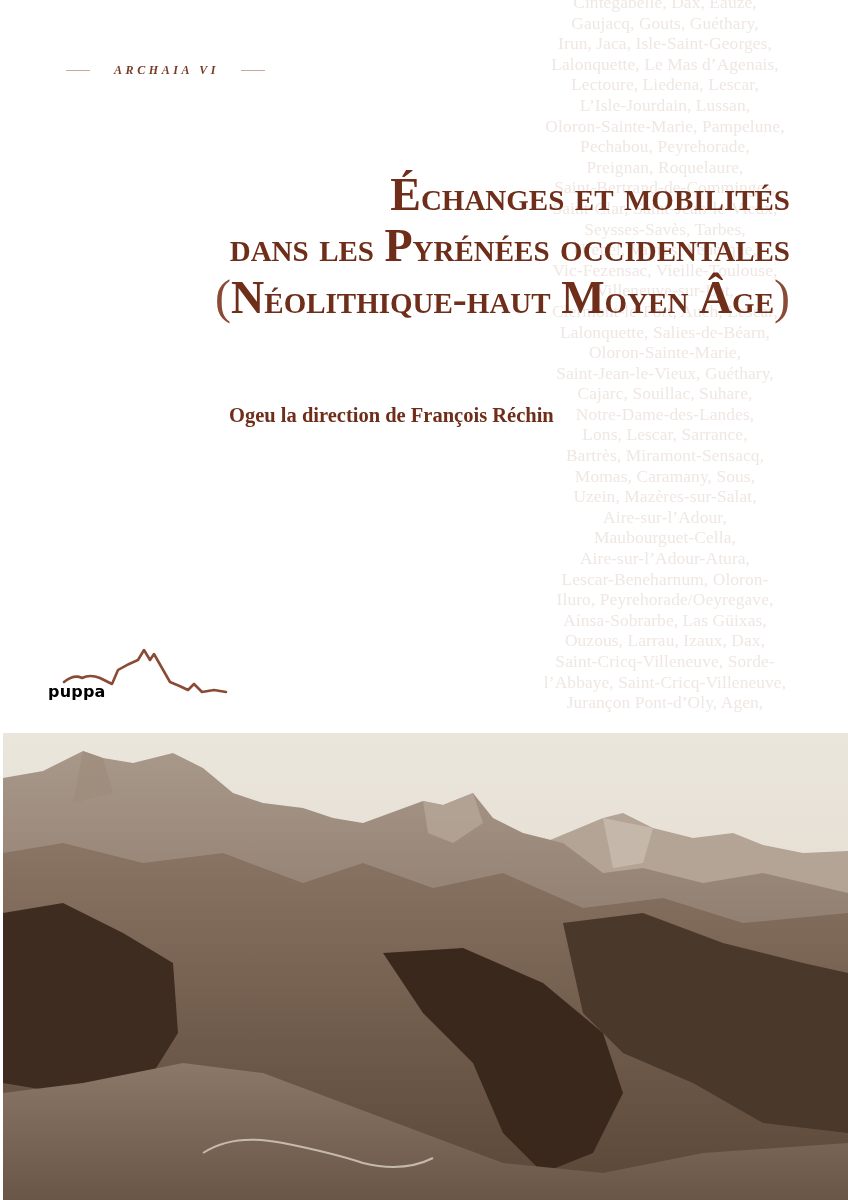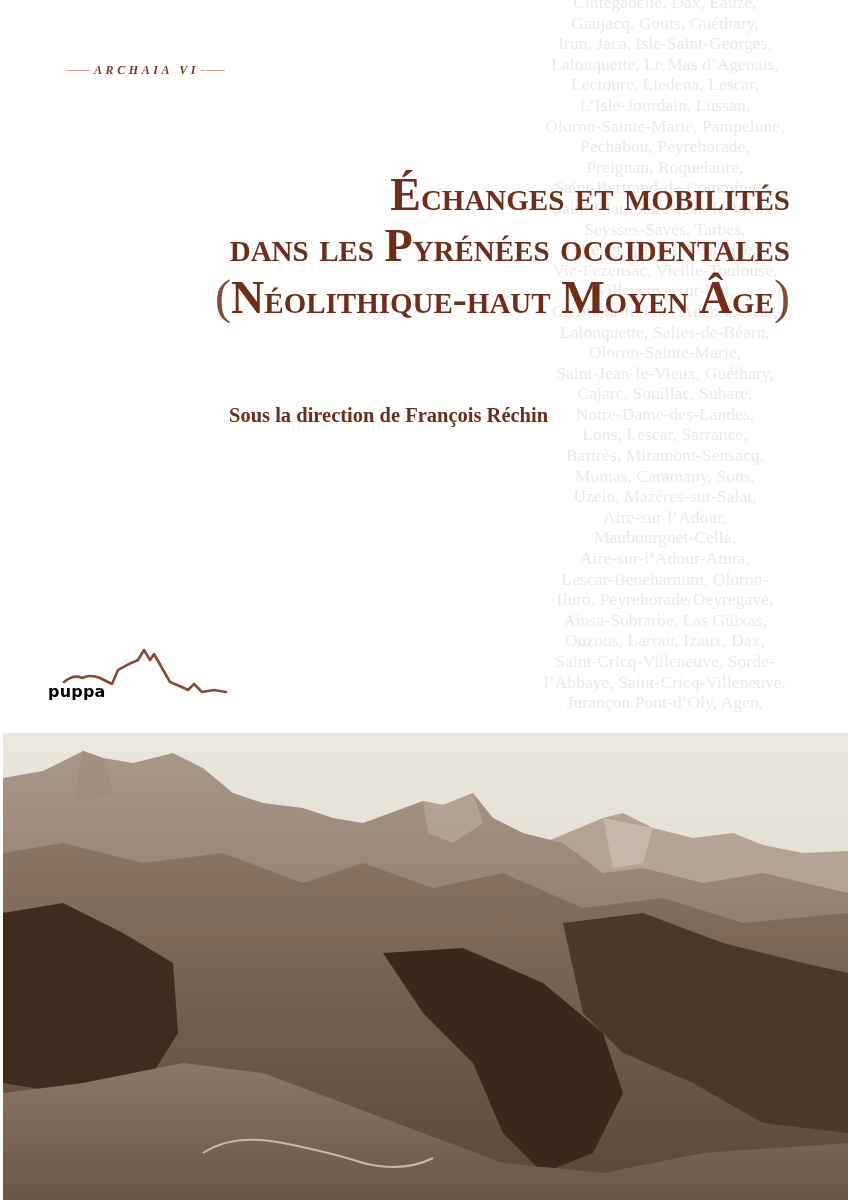--- a/index.html
+++ b/index.html
@@ -11,21 +11,21 @@
   .places {
     position: absolute; left: 522px; top: 0px; width: 286px;
     text-align: center; color: #efe7e3;
     font-size: 17.4px; line-height: 20.6px; letter-spacing: 0.1px;
     z-index: 1; margin-top: -8px;
   }
   .places div { white-space: nowrap; }
   .series {
     position: absolute; left: 66px; top: 63px; z-index: 2;
     color: #7a3a26; font-size: 12px; font-style: italic; font-weight: bold;
-    letter-spacing: 3.6px; display: flex; align-items: center;
+    letter-spacing: 3.6px; display: flex; align-items: center; gap: 20px;
   }
   .series .dash { display: inline-block; width: 24px; height: 1px; background: #c9a89c; }
   .series .txt { margin: 0 2px 0 4px; }
   .title {
     position: absolute; left: 60px; top: 170px; width: 730px; z-index: 2;
     color: #6e2e1a; text-align: right; font-weight: bold;
     font-variant: small-caps; font-size: 42px; line-height: 50px;
   }
   .title .big { font-size: 46px; }
   .title .paren { font-weight: normal; font-size: 48px; color: #8a4a36; }
@@ -91,21 +91,21 @@
   <span class="txt">ARCHAIA VI</span>
   <span class="dash"></span>
 </div>
 
 <div class="title">
   <div><span class="big">É</span><span>changes et mobilités</span></div>
   <div><span>dans les </span><span class="big">P</span><span>yrénées occidentales</span></div>
   <div><span class="paren">(</span><span class="big">N</span><span>éolithique-haut </span><span class="big">M</span><span>oyen </span><span class="big">Â</span><span>ge</span><span class="paren">)</span></div>
 </div>
 
-<div class="director">Sous la direction de François Réchin</div>
+<div class="director">Ogeu la direction de François Réchin</div>
 
 <svg class="logo" viewBox="0 0 170 60">
   <path d="M2 34 Q12 26 20 30 Q28 26 38 30 L50 36 L56 22 Q66 16 76 12 L82 2 L88 12 L92 6 L100 20 L108 34 Q118 38 126 42 L132 36 L140 44 L152 42 L164 44" fill="none" stroke="#8a4a36" stroke-width="2.6" stroke-linejoin="round" stroke-linecap="round"></path>
 </svg>
 <div class="logo-text">puppa</div>
 
 <div class="photo">
   <svg width="845" height="467" viewBox="0 0 845 467">
     <defs>
       <linearGradient id="sky" x1="0" y1="0" x2="0" y2="1">

